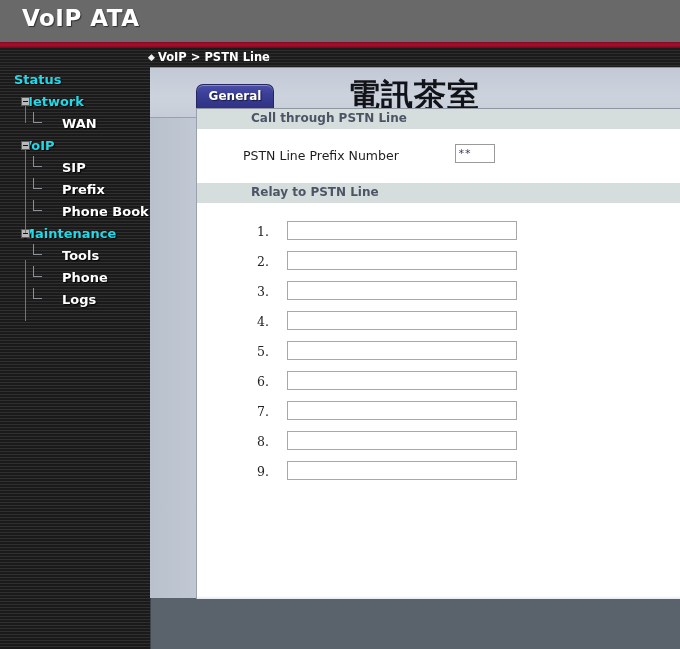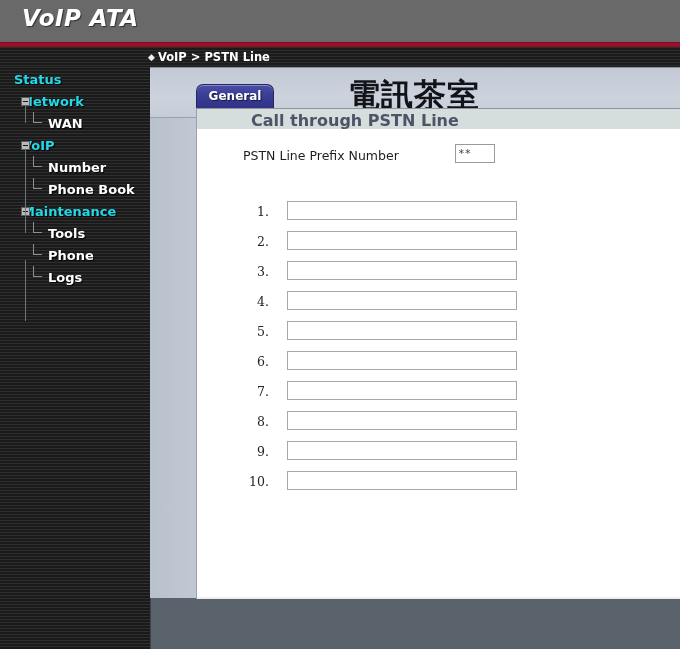--- a/index.html
+++ b/index.html
@@ -24,21 +24,20 @@
     left: 0; top: 0;
     width: 680px; height: 42px;
     background: #696969;
   }
   .brandbar .logo {
     position: absolute;
     left: 22px; top: 5px;
     font-family: "DejaVu Sans", "Liberation Sans", sans-serif;
     font-size: 23px;
     font-weight: bold;
-    font-style: italic;
     color: #ffffff;
     letter-spacing: 0.5px;
     text-shadow: 1px 1px 1px rgba(0,0,0,0.55);
   }
   .redline {
     position: absolute;
     left: 0; top: 42px;
     width: 680px; height: 5px;
     background: linear-gradient(to bottom, #7e0b22 0%, #a3102c 45%, #8d0d26 100%);
   }
@@ -105,21 +104,21 @@
 
   
   .navrow.lvl0 { padding-left: 14px; }
   .navrow.lvl0 .lbl { color: #23d9e8; text-align: right; }
 
   
   .navrow.lvl1 { padding-left: 22px; }
   .navrow.lvl1 .lbl { color: #23d9e8; }
 
   
-  .navrow.lvl2 { padding-left: 48px; }
+  .navrow.lvl2 { padding-left: 62px; }
   .navrow.lvl2 .lbl { color: #ffffff; }
 
   
   .expander {
     position: absolute;
     left: 21px; top: 7px;
     width: 9px; height: 9px;
     background: #b9b9b9;
     border: 1px solid #5d5d5d;
   }
@@ -218,21 +217,21 @@
 
   .sectionbar {
     position: relative;
     height: 20px;
     background: #d6dedd;
     width: 484px;
   }
   .sectionbar .sectxt {
     position: absolute;
     left: 54px; top: 2px;
-    font-size: 16px;
+    font-size: 12px;
     font-weight: bold;
     color: #4b5566;
     white-space: nowrap;
   }
 
   .prefixrow {
     position: relative;
     height: 54px;
     text-decoration: underline;
   }
@@ -308,21 +307,22 @@
   <div class="crumbstrip">
     <div class="crumb"><span class="dia">◆</span><span>VoIP &gt; PSTN Line</span></div>
   </div>
 
   <div class="sidebar">
     <div class="navlist" id="navlist">
         <div class="navrow lvl0"><span class="lbl">Status</span></div>
         <div class="navrow lvl1"><span class="expander"></span><span class="lbl">Network</span></div>
         <div class="navrow lvl2"><span class="elbow"></span><span class="lbl">WAN</span></div>
         <div class="navrow lvl1"><span class="expander"></span><span class="lbl">VoIP</span></div>
-        <div class="navrow lvl2"><span class="elbow"></span><span class="lbl">Number</span></div>
+        <div class="navrow lvl2"><span class="elbow"></span><span class="lbl">SIP</span></div>
+        <div class="navrow lvl2"><span class="elbow"></span><span class="lbl">Prefix</span></div>
         <div class="navrow lvl2"><span class="elbow"></span><span class="lbl">Phone Book</span></div>
         <div class="navrow lvl1"><span class="expander"></span><span class="lbl">Maintenance</span></div>
         <div class="navrow lvl2"><span class="elbow"></span><span class="lbl">Tools</span></div>
         <div class="navrow lvl2"><span class="elbow"></span><span class="lbl">Phone</span></div>
         <div class="navrow lvl2"><span class="elbow"></span><span class="lbl">Logs</span></div>
         <span class="trunk" style="top: 39px; height: 17px;"></span>
         <span class="trunk" style="top: 83px; height: 83px;"></span>
         <span class="trunk" style="top: 193px; height: 61px;"></span>
       </div>
   </div>
@@ -341,20 +341,23 @@
 
       <div class="sectionbar">
         <span class="sectxt">Call through PSTN Line</span>
       </div>
 
       <div class="prefixrow">
         <span class="flabel">PSTN Line Prefix Number</span>
         <input class="prefixbox" type="text" value="**" style="">
       </div>
 
+      <div class="sectionbar">
+        <span class="sectxt">Relay to PSTN Line</span>
+      </div>
 
       <div class="relaylist" id="relaylist">
           <div class="relayrow">
             <span class="num">1.</span>
             <input type="text" class="tbox" value="" style="">
           </div>
           <div class="relayrow">
             <span class="num">2.</span>
             <input type="text" class="tbox" value="" style="">
           </div>
@@ -377,24 +380,20 @@
           <div class="relayrow">
             <span class="num">7.</span>
             <input type="text" class="tbox" value="" style="">
           </div>
           <div class="relayrow">
             <span class="num">8.</span>
             <input type="text" class="tbox" value="" style="">
           </div>
           <div class="relayrow">
             <span class="num">9.</span>
-            <input type="text" class="tbox" value="" style="">
-          </div>
-          <div class="relayrow">
-            <span class="num">10.</span>
             <input type="text" class="tbox" value="" style="">
           </div>
         </div>
 
     </div>
   </div>
 
 </div>
 
 </body></html>

